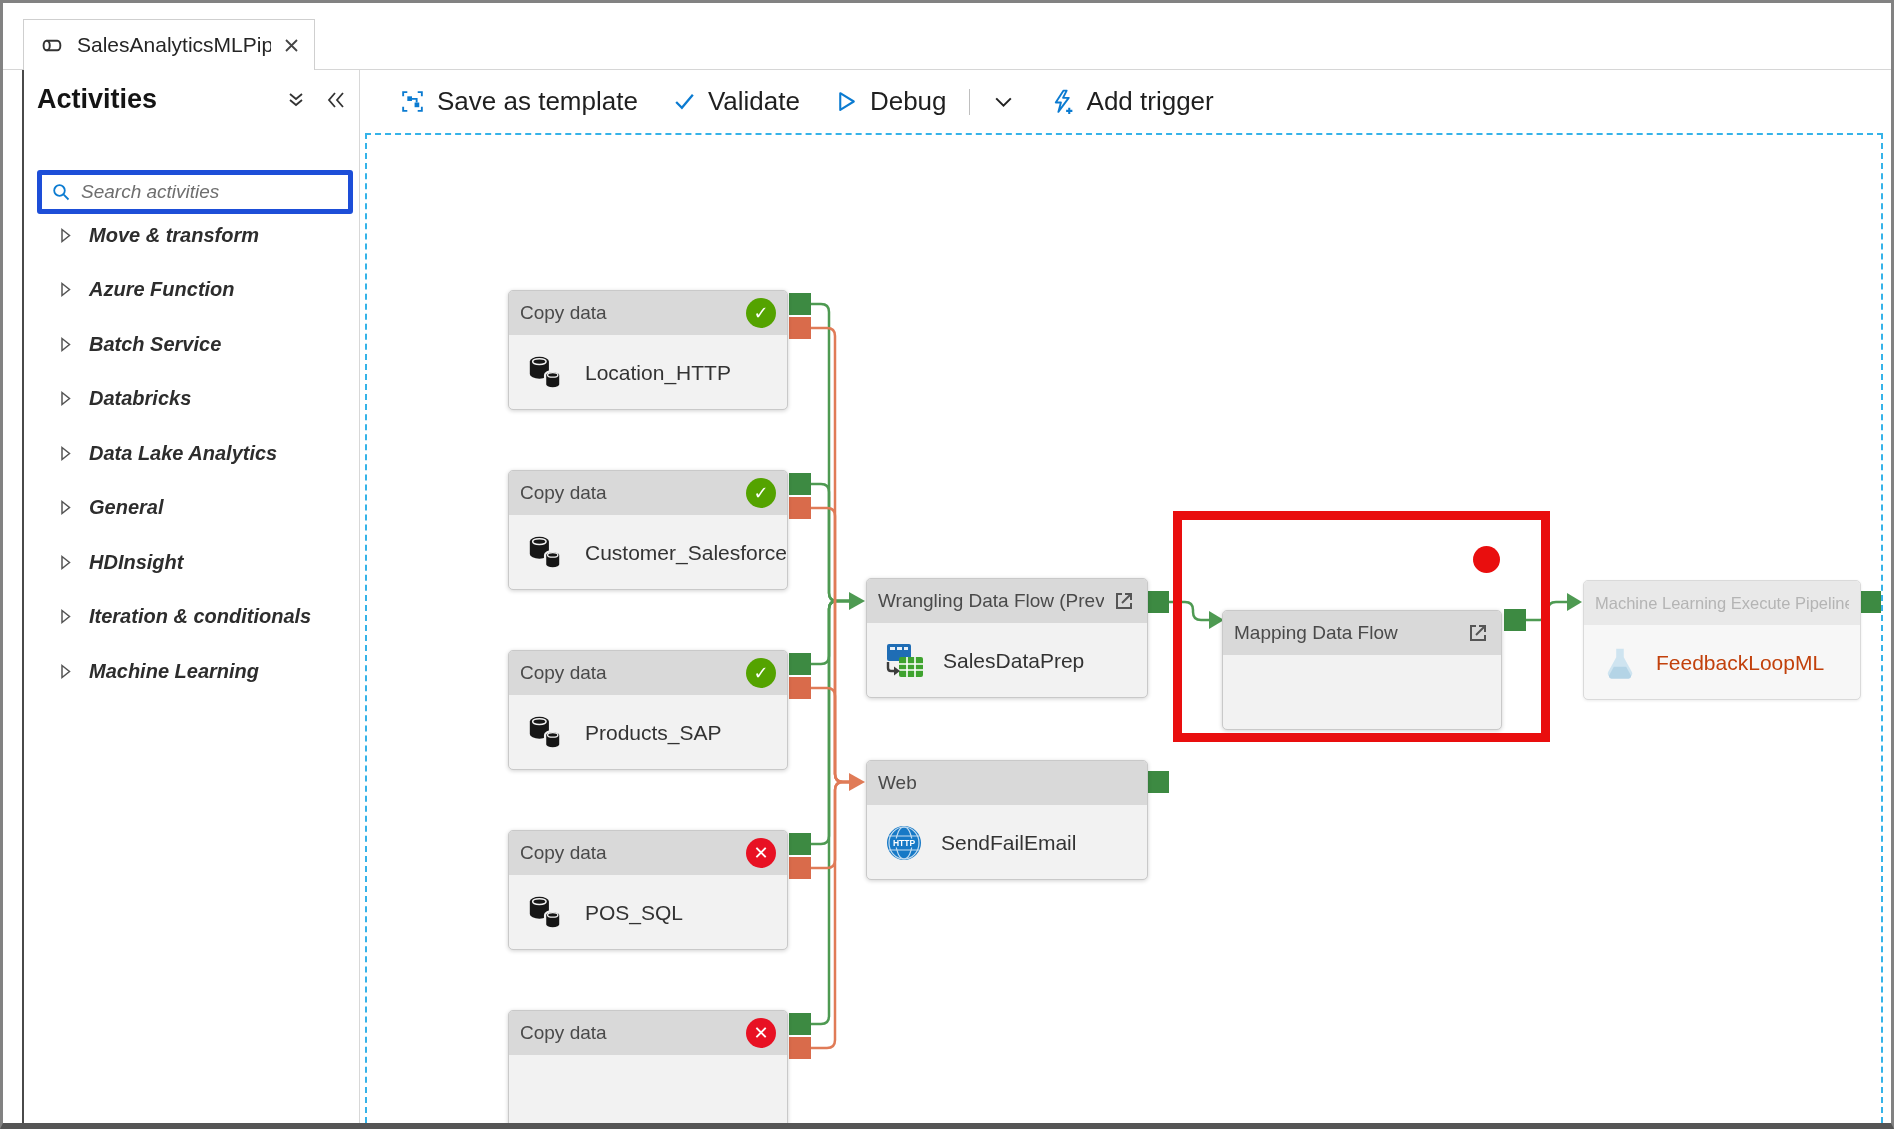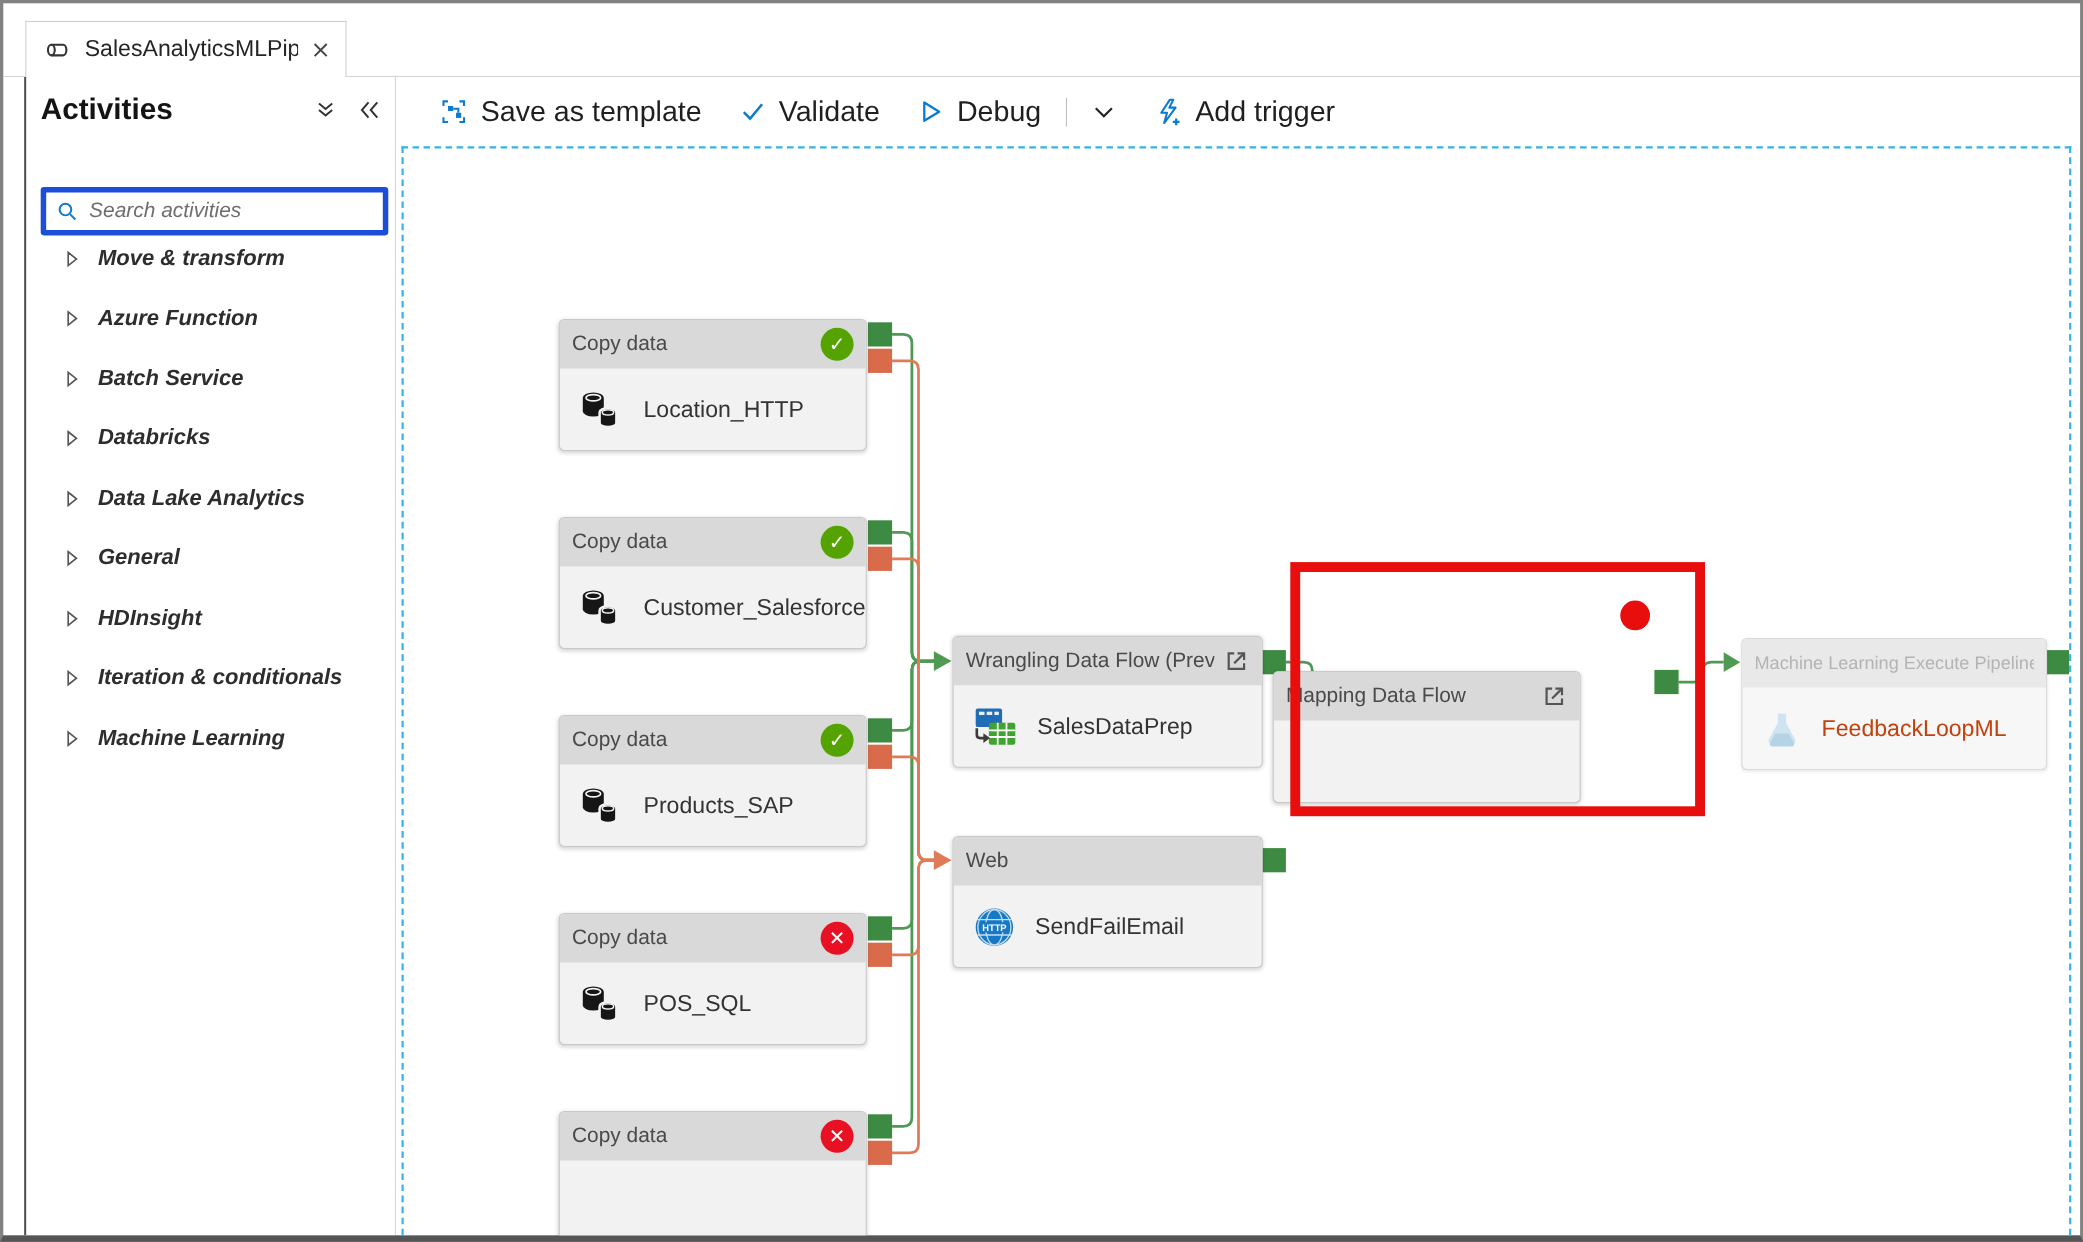--- a/index.html
+++ b/index.html
@@ -393,21 +393,21 @@
             <path d="M4.5 13 h31 M4.5 27 h31"></path>
           </g>
           <rect x="6" y="15.5" width="28" height="9" rx="2" fill="#1779C6"></rect>
           <text x="20" y="23" text-anchor="middle" font-size="8.5" font-weight="bold" fill="#fff" font-family="Liberation Sans, sans-serif">HTTP</text>
         </svg>
       </span>
       <span class="node-name">SendFailEmail</span>
     </div>
   </div>
 
-  <div class="node" style="left:1154px;top:572px;">
+  <div class="node" style="left:1219px;top:572px;">
     <div class="node-header">
       <span class="node-type">Mapping Data Flow</span>
       <span class="ext">
         <svg width="24" height="24" viewBox="0 0 24 24" fill="none" stroke="#555" stroke-width="2">
             <path d="M10 5 H5 V19 H19 V14"></path>
             <path d="M10 14 L19 5"></path>
             <path d="M13 5 H19 V11"></path>
           </svg>
       </span>
     </div>

